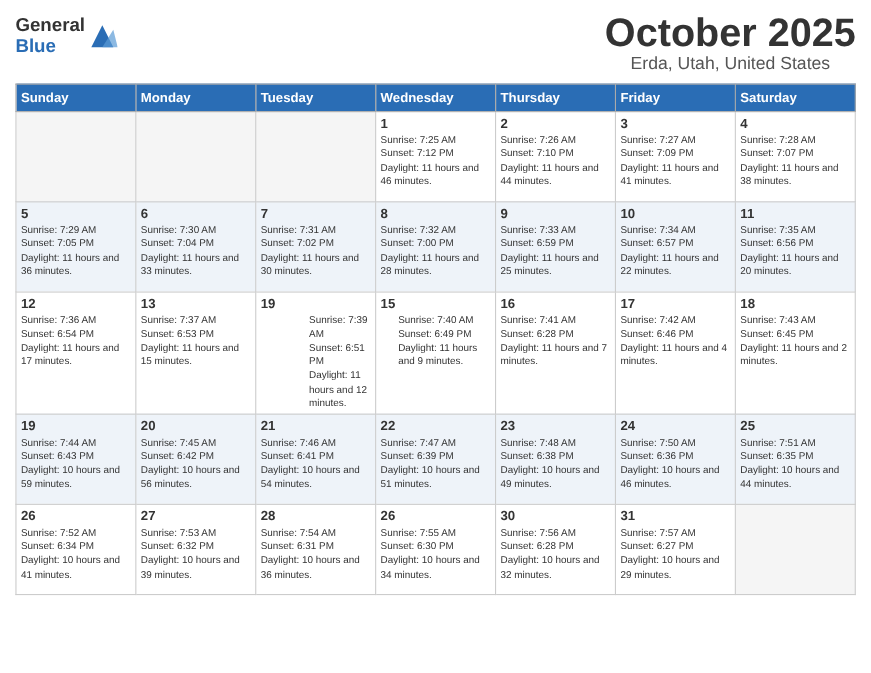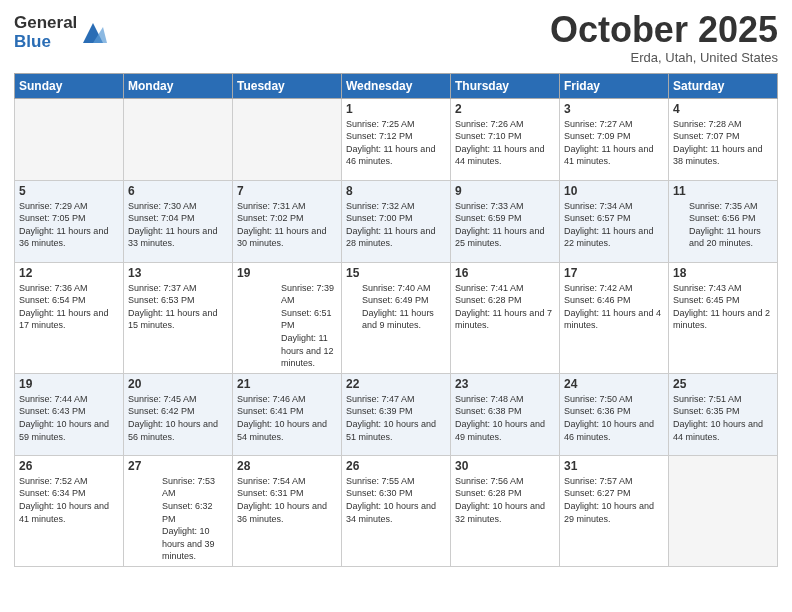--- a/index.html
+++ b/index.html
@@ -40,30 +40,30 @@
       font-size: 17px;
       font-weight: bold;
       color: #2a6db5;
     }
     .logo-icon {
       width: 28px;
       height: 28px;
       margin-left: 2px;
     }
     .title-block {
-      text-align: right;
+      text-align: center;
     }
     .month-title {
       font-size: 36px;
       font-weight: bold;
       color: #333;
       line-height: 1.1;
     }
     .subtitle {
-      font-size: 13px;
+      font-size: 16px;
       color: #555;
     }
     .calendar {
       width: 100%;
       border-collapse: collapse;
       table-layout: fixed;
     }
     .calendar th {
       background: #2a6db5;
       color: #fff;
@@ -196,21 +196,21 @@
 Daylight: 11 hours and 25 minutes.</div>
           </td>
           <td>
             <span class="day-number">10</span>
             <div class="day-info" style="white-space: pre-line;">Sunrise: 7:34 AM
 Sunset: 6:57 PM
 Daylight: 11 hours and 22 minutes.</div>
           </td>
           <td>
             <span class="day-number">11</span>
-            <div class="day-info" style="white-space: pre-line; margin-left: 16px;">Sunrise: 7:35 AM
+            <div class="day-info" style="white-space: pre-line;">Sunrise: 7:35 AM
 Sunset: 6:56 PM
 Daylight: 11 hours and 20 minutes.</div>
           </td>
         </tr>
         <tr>
           <td>
             <span class="day-number">12</span>
             <div class="day-info" style="white-space: pre-line;">Sunrise: 7:36 AM
 Sunset: 6:54 PM
 Daylight: 11 hours and 17 minutes.</div>
@@ -298,21 +298,21 @@
         </tr>
         <tr>
           <td>
             <span class="day-number">26</span>
             <div class="day-info" style="white-space: pre-line;">Sunrise: 7:52 AM
 Sunset: 6:34 PM
 Daylight: 10 hours and 41 minutes.</div>
           </td>
           <td>
             <span class="day-number">27</span>
-            <div class="day-info" style="white-space: pre-line; margin-left: 34px;">Sunrise: 7:53 AM
+            <div class="day-info" style="white-space: pre-line;">Sunrise: 7:53 AM
 Sunset: 6:32 PM
 Daylight: 10 hours and 39 minutes.</div>
           </td>
           <td>
             <span class="day-number">28</span>
             <div class="day-info" style="white-space: pre-line;">Sunrise: 7:54 AM
 Sunset: 6:31 PM
 Daylight: 10 hours and 36 minutes.</div>
           </td>
           <td>

